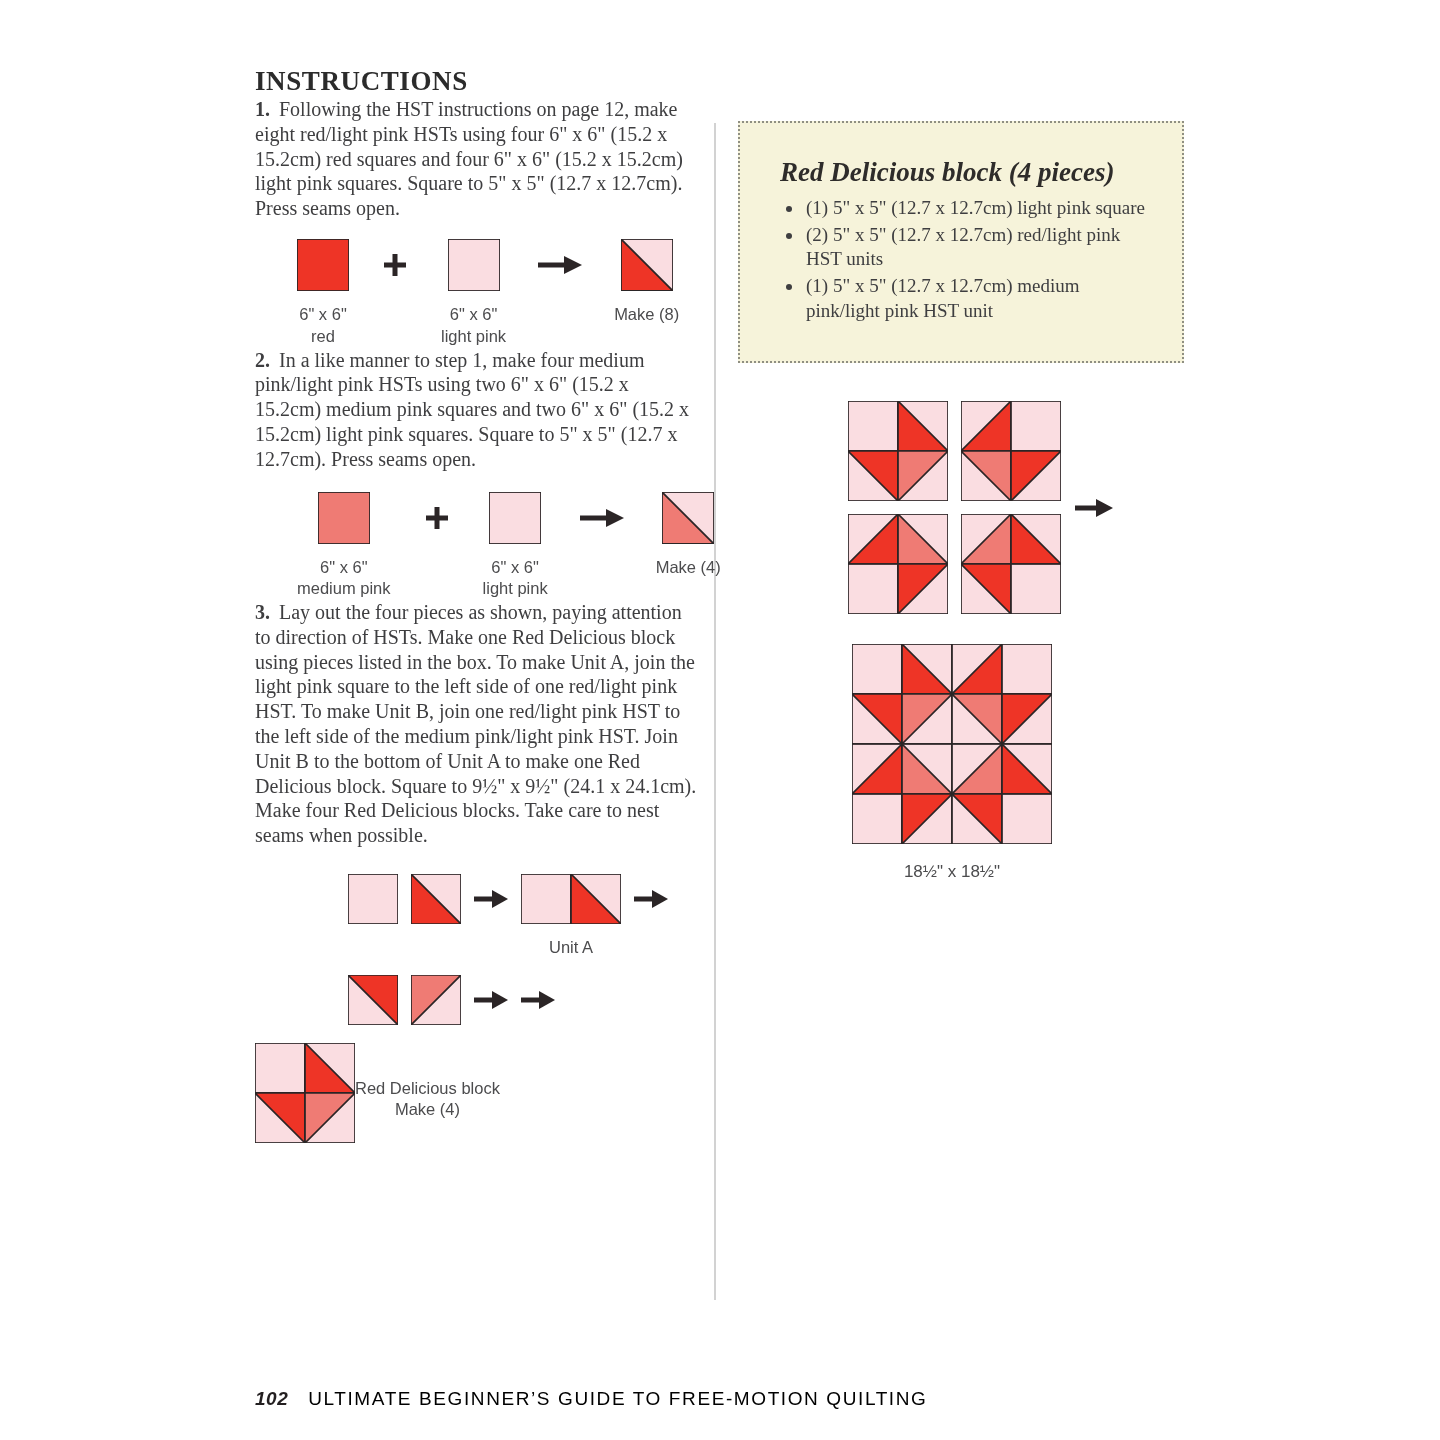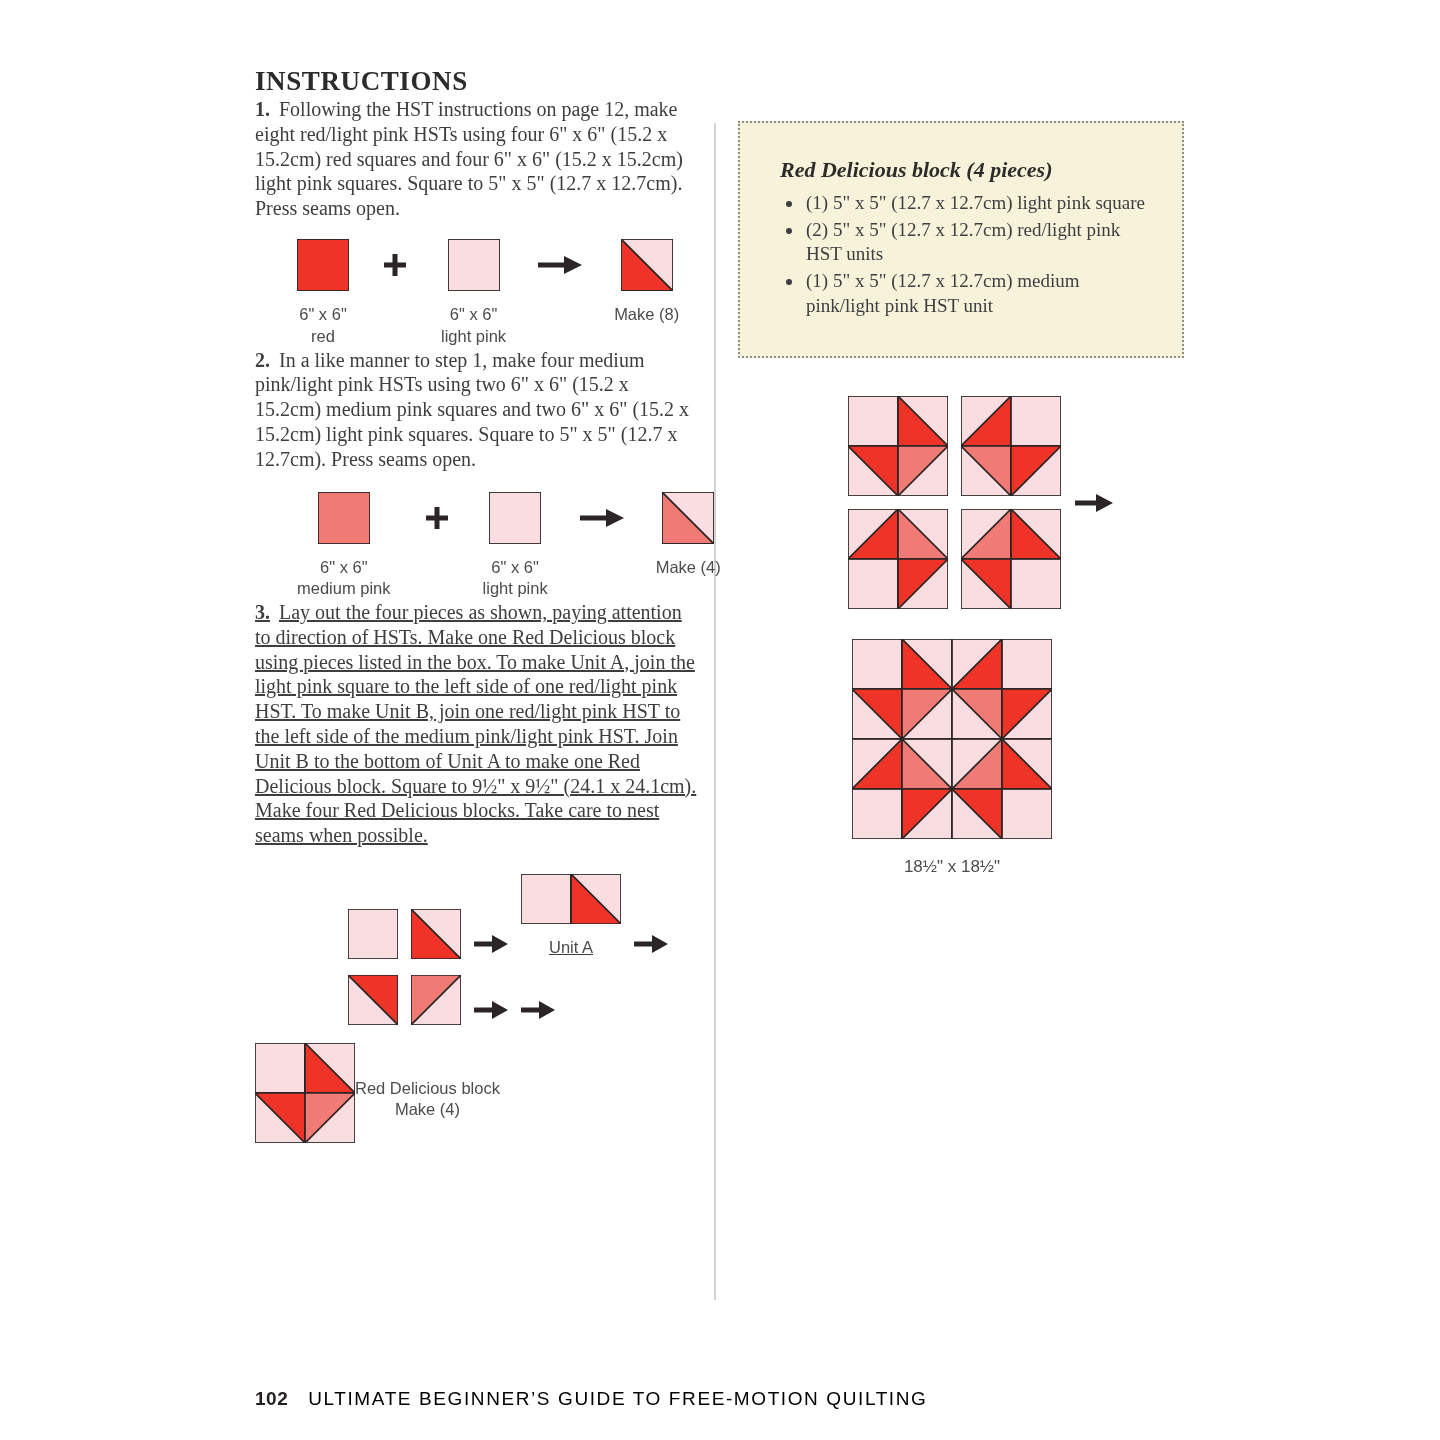--- a/index.html
+++ b/index.html
@@ -12,41 +12,41 @@
   p.step{font-size:20px;line-height:1.24;margin:0;}
   .stepnum{font-weight:bold;margin-right:9px;}
   
   .drow{display:flex;align-items:flex-start;}
   .dcol{display:flex;flex-direction:column;align-items:center;}
   .dlabel{font-family:"Liberation Sans",sans-serif;font-size:16.5px;line-height:1.32;
           color:#4c4c4e;text-align:center;margin-top:13px;white-space:nowrap;}
   .op{flex:0 0 auto;}
   
   .mt42{margin-top:42px;} .mt38{margin-top:38px;} .mt20{margin-top:20px;} .mt18{margin-top:18px;}
-  .mt26{margin-top:26px;text-decoration:underline;} .mt30{margin-top:30px;} .mt16{margin-top:16px;}
+  .mt26{margin-top:26px;} .mt30{margin-top:30px;} .mt16{margin-top:16px;}
   .row-big{gap:32px;margin-left:42px;}
   .row-big .op-plus{margin-top:12px;}
   .row-big .op-arrow{margin-top:15px;}
-  .row-unit{gap:13px;margin-left:93px;align-items:flex-end;}
+  .row-unit{gap:13px;margin-left:93px;}
   .row-unit .op-arrow{margin-top:14px;}
   .center-self{align-self:center;display:flex;flex-direction:row;align-items:center;}
   
   .infobox{background:#f6f3da;border:2px dotted #8f8f82;padding:34px 28px 36px 40px;box-sizing:border-box;width:446px;}
-  .infobox .btitle{font-size:22px;font-weight:bold;font-style:italic;color:#2e2c2a;margin:0 0 8px 0;}
+  .infobox .btitle{font-size:27px;font-weight:bold;font-style:italic;color:#2e2c2a;margin:0 0 8px 0;}
   .infobox ul{margin:0;padding-left:24px;}
   .infobox li{font-size:19px;line-height:1.3;color:#3e3e40;padding-left:2px;margin-bottom:2px;}
   
   .fourgrid{display:grid;grid-template-columns:100px 100px;grid-template-rows:100px 100px;gap:13px;}
   .layoutrow{display:flex;align-items:flex-start;gap:14px;margin-left:110px;}
   .layoutrow .op-arrow{margin-top:96px;}
   .assembled-wrap{margin-left:114px;display:flex;flex-direction:column;align-items:center;width:200px;}
   .caption{font-family:"Liberation Sans",sans-serif;font-size:17px;color:#4c4c4e;margin-top:18px;white-space:nowrap;}
   
   .footer{position:absolute;left:255px;top:1388px;font-family:"Liberation Sans",sans-serif;font-size:19px;}
-  .footer .pnum{font-weight:bold;color:#231f20;margin-right:20px;letter-spacing:0.5px;}
+  .footer .pnum{font-weight:bold;color:#231f20;margin-right:20px;letter-spacing:0.5px;font-style:italic;}
   .footer .btitle{color:#000000;letter-spacing:1.6px;}
 </style>
 </head>
 <body>
 
 <div class="page">
 
   <div class="divider"></div>
 
   <div class="col-left">

